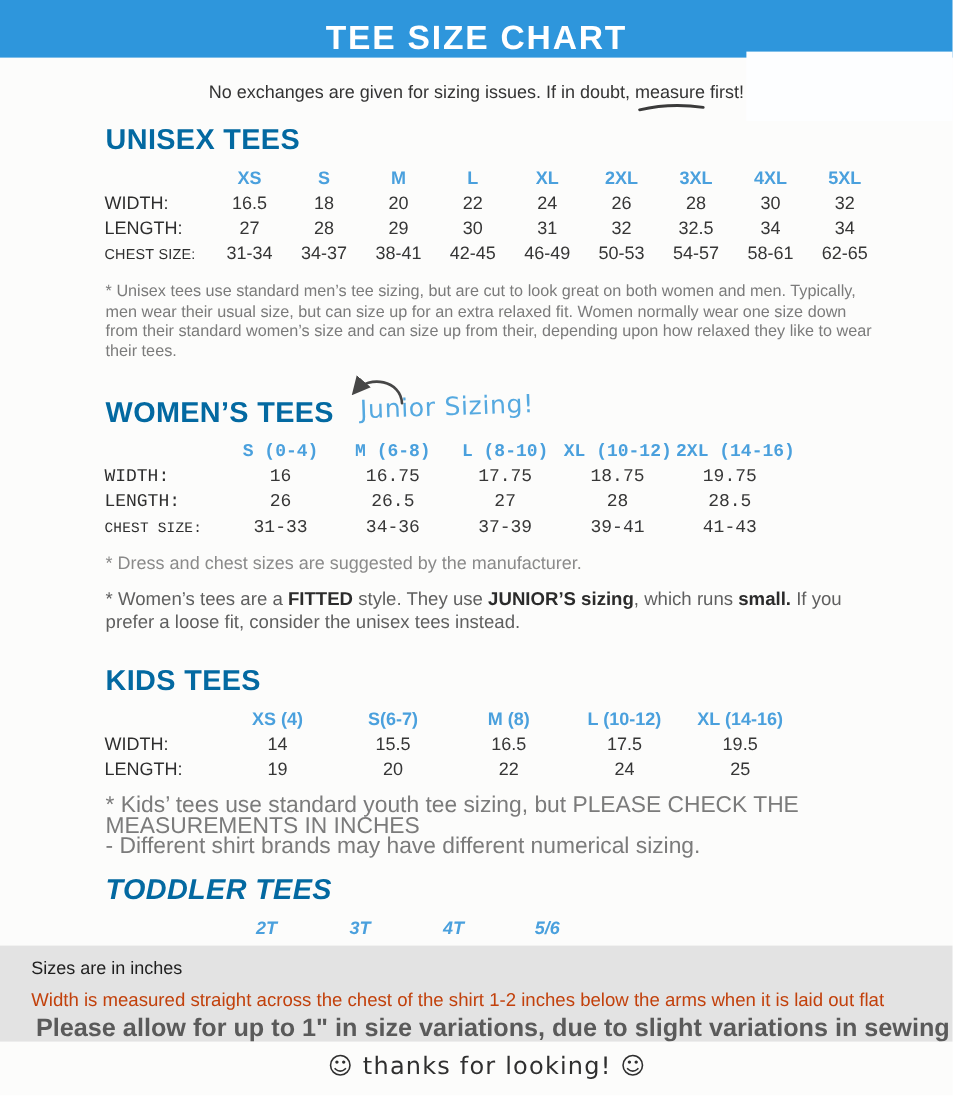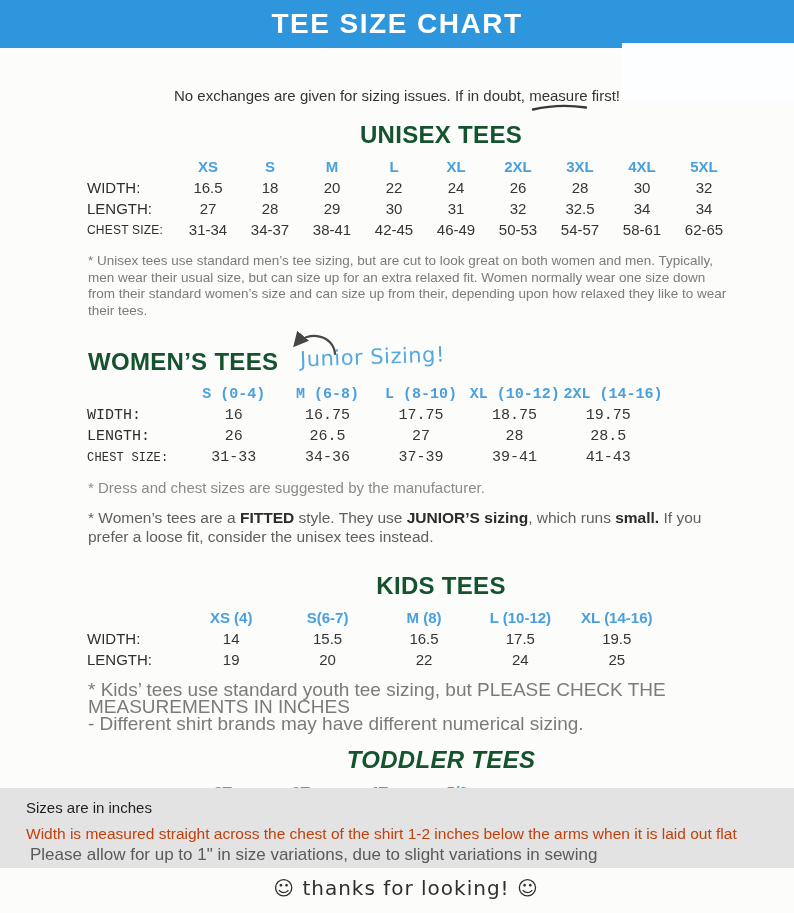--- a/index.html
+++ b/index.html
@@ -10,51 +10,50 @@
     margin:0 auto;
     background:#fcfcfb;
     font-family:"Liberation Sans", sans-serif;
     color:#3a3a3a;
     overflow:hidden;
   }
   
   .banner {
     height:48px;
     background:#2E96DC;
-    display:flex; align-items:center; justify-content:center;
+    display:flex; align-items:flex-end; justify-content:center;
   }
   .banner h1 {
     color:#ffffff;
     font-size:28px;
     font-weight:bold;
     letter-spacing:1.5px;
   }
   .white-patch {
     position:absolute;
     left:622px; top:43px;
     width:172px; height:58px;
     background:#fdfeff;
   }
   
   .notice {
     margin-top:21px;
     text-align:center;
     font-size:15px;
     color:#343434;
   }
-  .notice .hl { position:relative; display:inline-block;margin-top:18px; }
+  .notice .hl { position:relative; display:inline-block; }
   .notice .hl svg { position:absolute; left:2px; bottom:-8px; }
   
   .sec { margin-left:88px; }
   .sec h2 {
     font-size:24px;
     font-weight:bold;
-    color:#14532d;
+    color:#0369a1;
     letter-spacing:0.3px;
-    text-align:center;
   }
   .sec-unisex { margin-top:17px; }
   .sec-womens { margin-top:26px; }
   .sec-kids   { margin-top:26px; }
   .sec-toddler{ margin-top:14px;font-style:italic; }
   
   table.size-table {
     border-collapse:collapse;
     table-layout:fixed;
     margin-top:7px;
@@ -122,21 +121,21 @@
   
   .gray-band {
     position:absolute;
     left:0; top:788px;
     width:794px; height:80px;
     background:#E3E3E3;
     padding:11px 0 0 26px;
   }
   .gray-band .l1 { font-size:15px;   color:#1f1f1f; }
   .gray-band .l2 { font-size:15.5px; color:#c2410c; margin-top:9px; }
-  .gray-band .l3 { font-size:17px; color:#5a5a5a; margin-top:2px; padding-left:4px; }
+  .gray-band .l3 { font-size:21px; color:#5a5a5a; margin-top:2px; padding-left:4px;font-weight:bold; }
   .thanks {
     position:absolute;
     left:0; top:876px;
     width:794px;
     text-align:center;
     font-size:20px;
     color:#2f2f2f;
     letter-spacing:1px;
     font-family:"DejaVu Sans", sans-serif;
     padding-left:18px;

